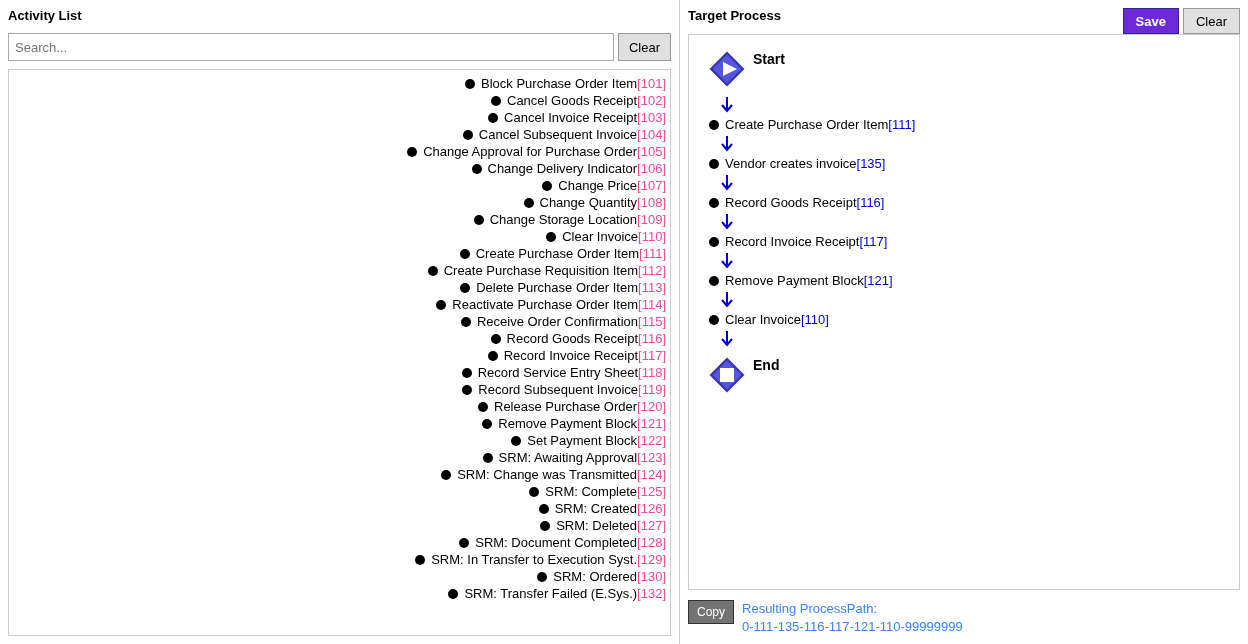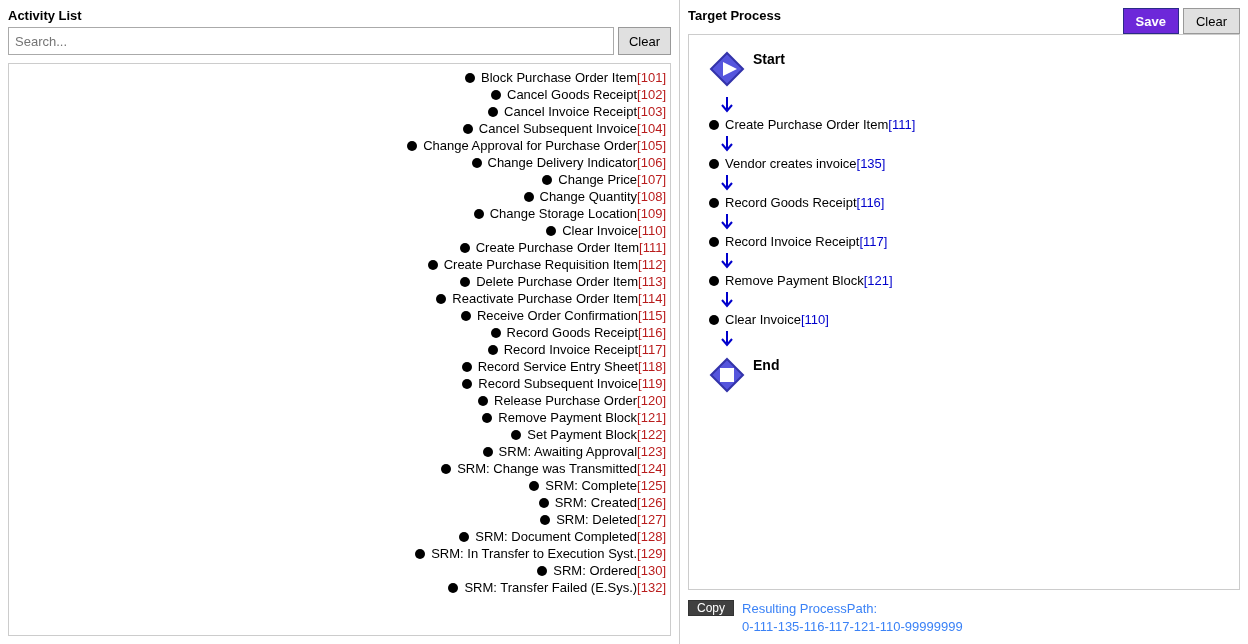--- a/index.html
+++ b/index.html
@@ -18,21 +18,21 @@
     .left-panel {
       width: 680px;
       padding: 8px;
       display: flex;
       flex-direction: column;
       border-right: 1px solid #ccc;
     }
     .panel-title {
       font-size: 13px;
       font-weight: bold;
-      margin-bottom: 4px;
+      margin-bottom: 10px;
       color: #000;
     }
     .search-row {
       display: flex;
       align-items: center;
       margin-bottom: 8px;
       gap: 4px;
       border-radius: 14px;
     }
     .search-input {
@@ -76,21 +76,21 @@
     .bullet {
       display: inline-block;
       width: 10px;
       height: 10px;
       background: #000;
       border-radius: 50%;
       margin-right: 6px;
       flex-shrink: 0;
     }
     .item-text { color: #000; font-size: 13px; }
-    .item-code { color: #b91c1c; font-size: 13px; }
+    .item-code { color: #ec4899; font-size: 13px; }
 
     
     .right-panel {
       flex: 1;
       padding: 8px;
       display: flex;
       flex-direction: column;
       position: relative;
     }
     .right-header {
@@ -188,23 +188,23 @@
 
     
     .bottom-bar {
       display: flex;
       align-items: flex-start;
       gap: 8px;
       padding: 6px 0 0 0;
       margin-top: 4px;
     }
     .copy-btn {
-      height: 16px;
+      height: 24px;
       padding: 0 8px;
-      background: #404040;
+      background: #737373;
       color: #fff;
       border: 1px solid #333;
       cursor: pointer;
       font-size: 12px;
       flex-shrink: 0;
     }
     .result-path {
       font-size: 13px;
       color: #3b82f6;
       line-height: 1.4;

